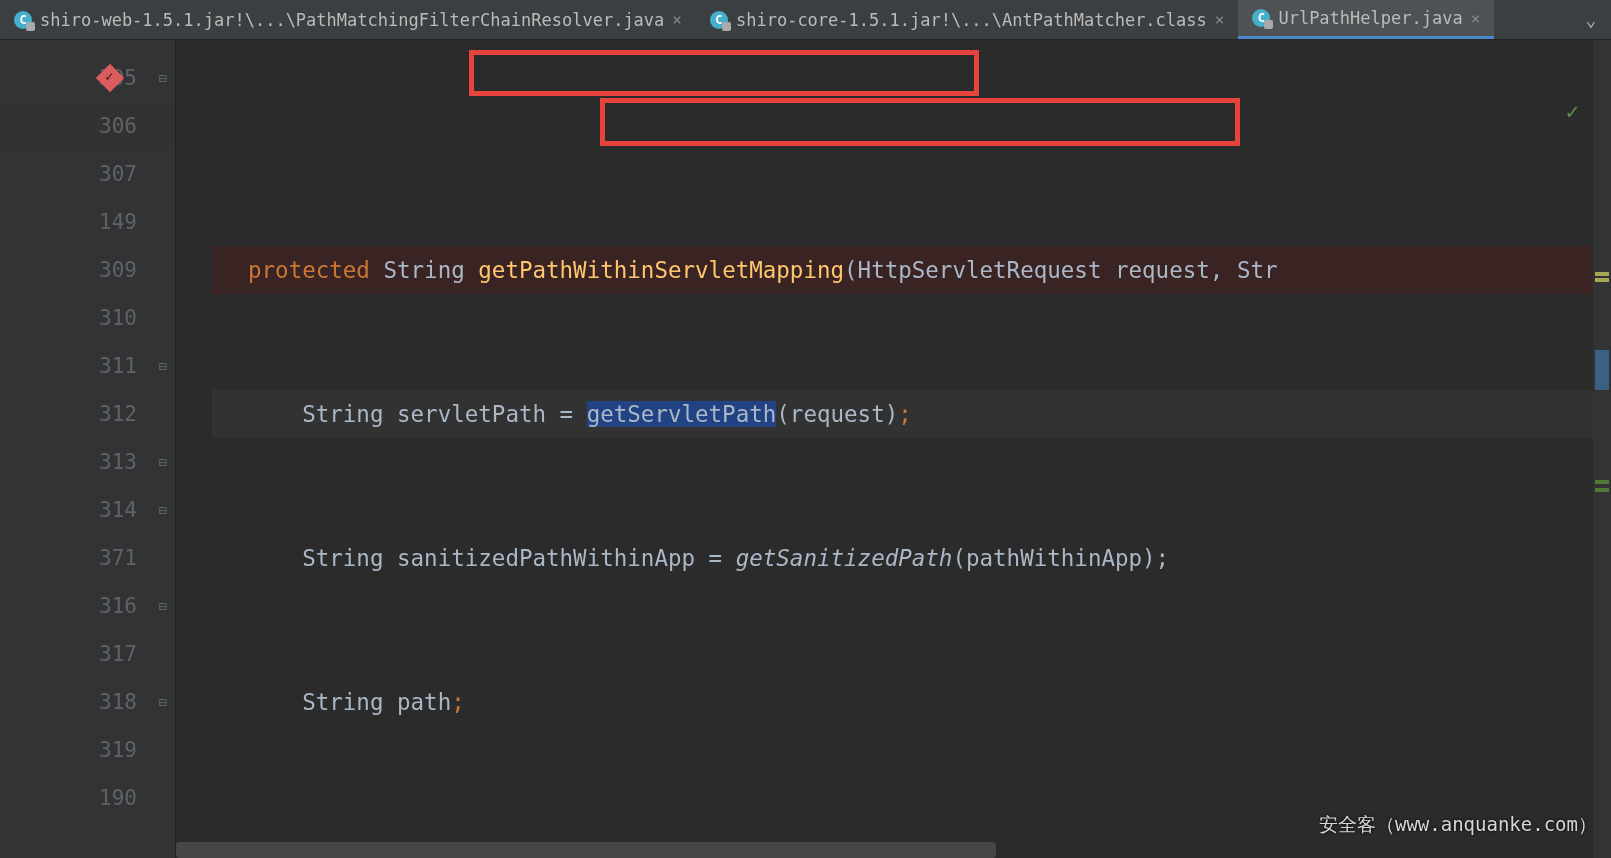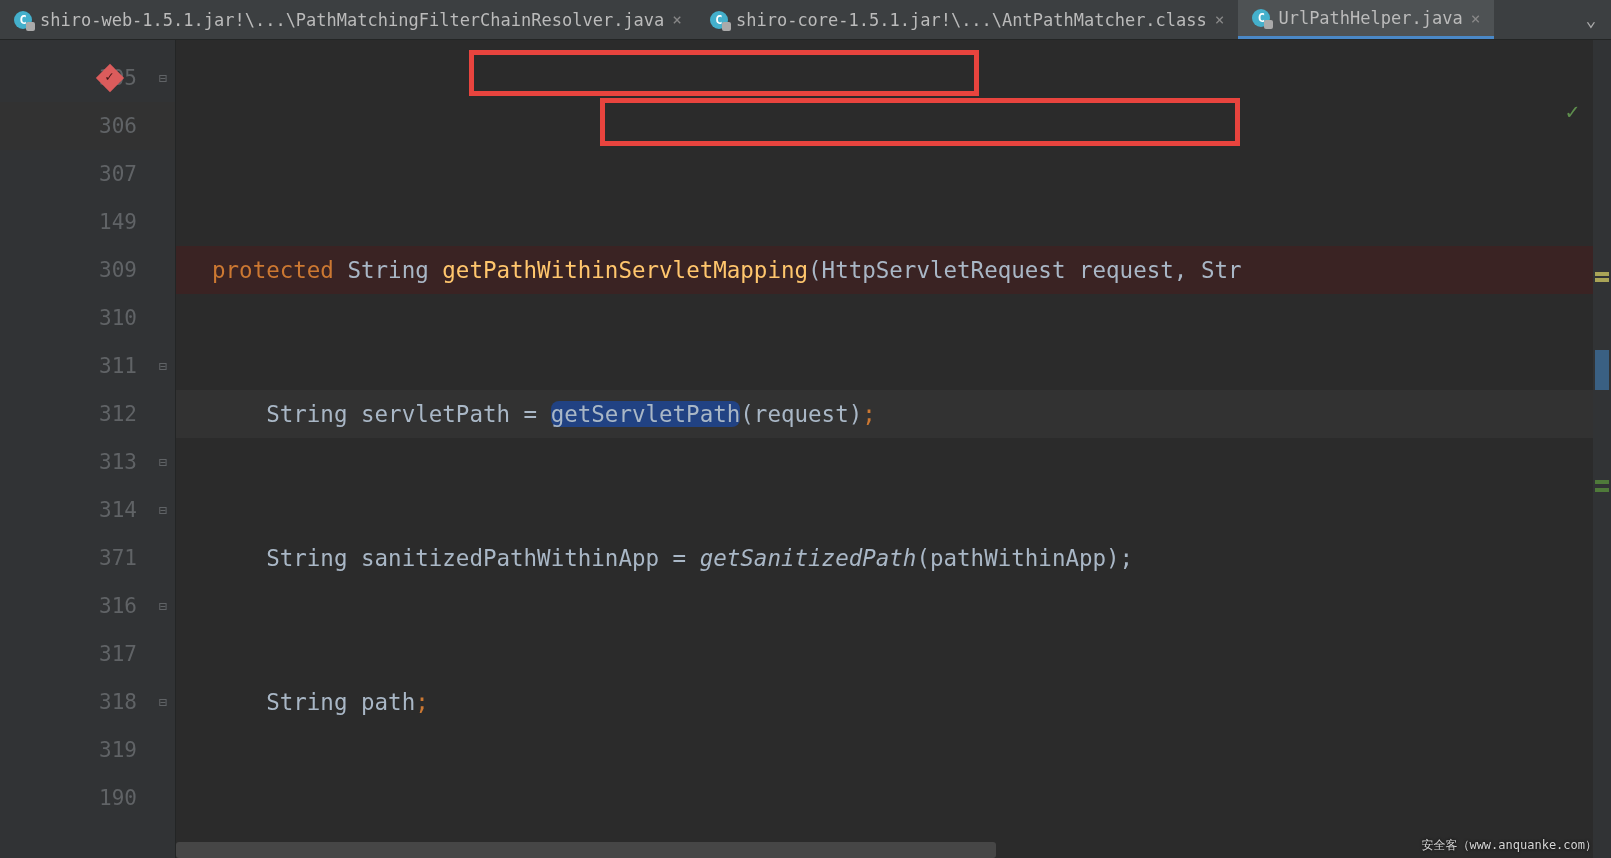--- a/index.html
+++ b/index.html
@@ -109,27 +109,27 @@
     font-weight:bold;
   }
   .code {
     padding-top: 14px;
     font-size: 22.5px;
     line-height: 48px;
     white-space: pre;
     flex: 1;
     position: relative;
   }
-  .line { height: 48px; padding-left: 36px; }
+  .line { height: 48px; padding-left: 36px; margin-left: 36px; }
   .line.bp { background: #3a2323; }
   .line.cur { background: #323232; }
   .kw { color: #cc7832; }
   .ital { font-style: italic; }
   .underline { text-decoration-color: #777; }
-  .selsel { background: #214283; border-radius: 8px; }
+  .selsel { background: #214283; }
   .sep { color: #cc7832; }
   .redbox {
     position: absolute;
     border: 5px solid #e8443e;
     pointer-events: none;
   }
   .no-analysis {
     position: absolute;
     top: 48px; right: 14px;
     color: #5e8e4d;
@@ -137,23 +137,23 @@
   }
   .scrollstrip {
     width: 18px;
     background: #313335;
     position: relative;
     flex-shrink: 0;
   }
   .strip-mark { position:absolute; right:2px; width:14px; height:4px; }
   .watermark {
     position: absolute;
-    bottom: 4px; right: 14px;
+    bottom: 20px; right: 14px;
     color: #d6d6d6;
-    font-size: 12px;
+    font-size: 19px;
     text-shadow: 0 0 3px #000;
   }
   .hscroll {
     position: absolute;
     bottom: 0; left: 176px;
     height: 16px;
     width: 820px;
     background: rgba(120,120,120,0.35);
     border-radius: 3px;
   }

